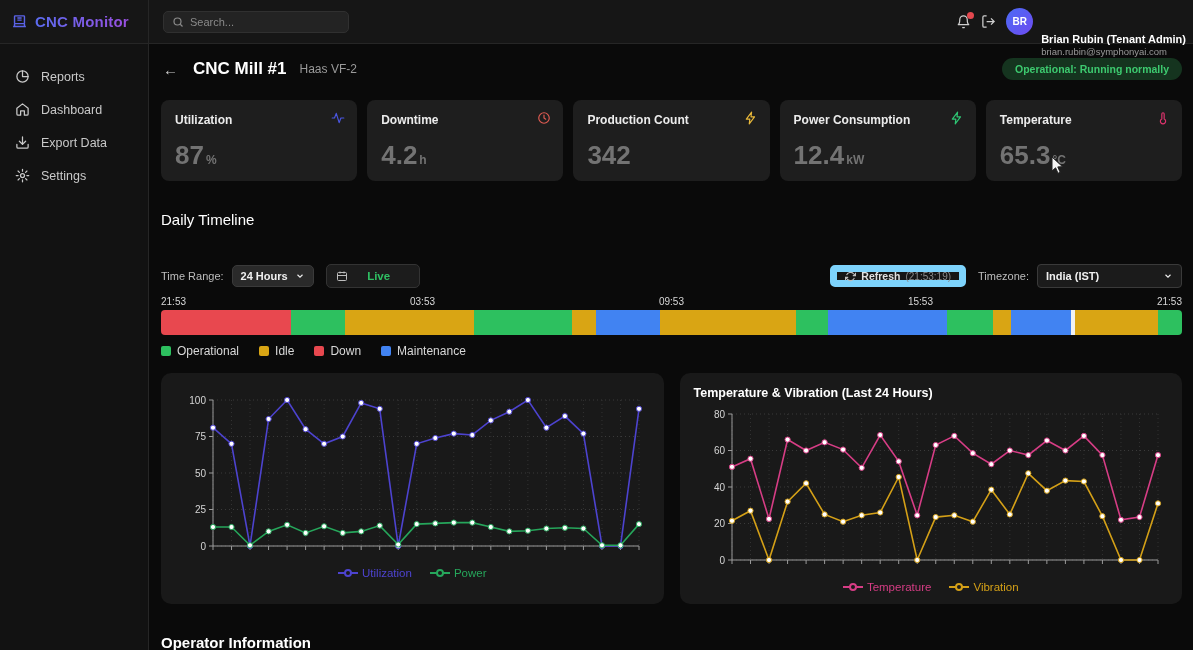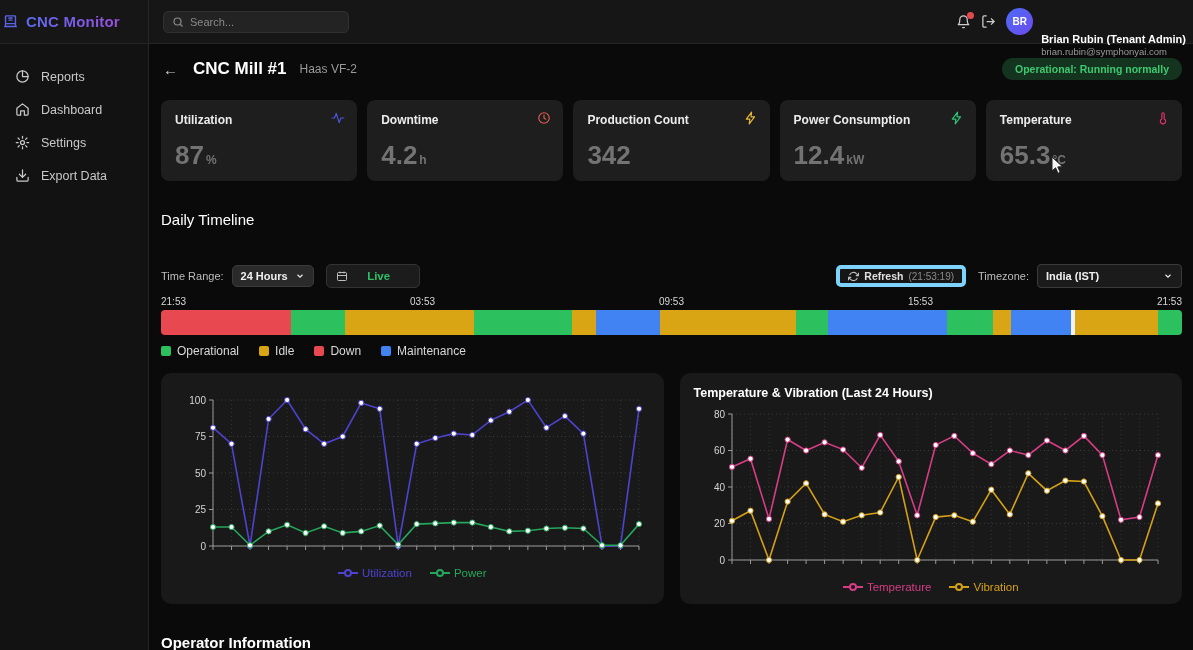--- a/index.html
+++ b/index.html
@@ -3,21 +3,21 @@
 <meta charset="utf-8">
 <style>
   * { margin:0; padding:0; box-sizing:border-box; }
   html,body { width:1193px; height:650px; overflow:hidden; background:#0a0a0a;
     font-family:"Liberation Sans", sans-serif; color:#e8e8e8; }
 
   
   .topbar { position:absolute; top:0; left:0; width:1193px; height:44px; background:#161616;
     border-bottom:1px solid #262626; display:flex; align-items:center; z-index:20; }
   .logo-section { width:149px; min-width:149px; height:100%; display:flex; align-items:center;
-    gap:7px; padding-left:2px; border-right:1px solid #262626; }
+    gap:7px; padding-left:11px; border-right:1px solid #262626; }
   .logo-icon { color:#5b63e8; display:flex; }
   .logo-text { font-size:15px; font-weight:bold; letter-spacing:.2px;
     background:linear-gradient(90deg,#5b6cf0,#9a4fe0);
     -webkit-background-clip:text; background-clip:text; color:transparent; }
   .search-wrap { margin-left:14px; width:186px; height:22px; background:#232323;
     border:1px solid #303030; border-radius:5px; display:flex; align-items:center;
     gap:6px; padding:0 8px; color:#8a8a8a; }
   .search-input { background:transparent; border:none; outline:none; color:#b9b9b9;
     font-size:11px; width:100%; font-family:"Liberation Sans",sans-serif; }
   .search-input::placeholder { color:#8a8a8a; }
@@ -65,21 +65,21 @@
     color:#bdbdbd; height:24px; }
   .ctl-label { margin-right:8px; }
   .select-box { background:#2a2a2a; border:1px solid #3a3a3a; border-radius:5px;
     height:22px; padding:0 8px; display:flex; align-items:center; gap:7px; color:#f0f0f0;
     font-weight:bold; font-size:11px; cursor:pointer; }
   .live-btn { margin-left:12px; background:#1c1c1c; border:1px solid #333; border-radius:5px;
     height:24px; width:94px; display:flex; align-items:center; padding:0 9px; cursor:pointer; }
   .live-btn .cal { color:#bdbdbd; display:flex; }
   .live-label { flex:1; text-align:center; color:#2fbf63; font-weight:bold; font-size:11.5px; }
   .controls-right { margin-left:auto; display:flex; align-items:center; }
-  .refresh-btn { border:4px solid #7dd3fc; background:#161616; border-radius:5px; height:22px;
+  .refresh-btn { border:7px solid #7dd3fc; background:#161616; border-radius:5px; height:22px;
     display:flex; align-items:center; gap:5px; padding:0 8px; color:#e0e0e0;
     font-size:10.5px; font-weight:bold; cursor:pointer; }
   .refresh-btn .rf-ic { display:flex; color:#bdbdbd; }
   .refresh-time { color:#8a8a8a; font-weight:normal; font-size:10px; }
   .tz-label { margin:0 8px 0 12px; }
   .tz-select { background:#1b1b1b; border:1px solid #3a3a3a; border-radius:4px; height:24px;
     width:145px; display:flex; align-items:center; justify-content:space-between;
     padding:0 8px; color:#f0f0f0; font-weight:bold; font-size:11px; cursor:pointer; }
 
   .timeline-labels { display:flex; justify-content:space-between; margin-top:8px;
@@ -162,34 +162,34 @@
       <span class="nv-icon" style="display: flex; color: currentcolor;">
         <svg width="15" height="15" viewBox="0 0 24 24" fill="none" stroke="currentColor" stroke-width="2" stroke-linecap="round" stroke-linejoin="round">
           <path d="M3 10l9-7 9 7v9a2 2 0 01-2 2h-4v-7h-6v7H5a2 2 0 01-2-2z"></path>
         </svg>
       </span>
       <span>Dashboard</span>
     </div>
     <div class="nav-item">
       <span class="nv-icon" style="display: flex; color: currentcolor;">
         <svg width="15" height="15" viewBox="0 0 24 24" fill="none" stroke="currentColor" stroke-width="2" stroke-linecap="round" stroke-linejoin="round">
+          <path d="M21 15v4a2 2 0 01-2 2H5a2 2 0 01-2-2v-4"></path>
+          <path d="M7 10l5 5 5-5M12 15V3"></path>
+        </svg>
+      </span>
+      <span>Export Data</span>
+    </div>
+    <div class="nav-item">
+      <span class="nv-icon" style="display: flex; color: currentcolor;">
+        <svg width="15" height="15" viewBox="0 0 24 24" fill="none" stroke="currentColor" stroke-width="2" stroke-linecap="round" stroke-linejoin="round">
           <circle cx="12" cy="12" r="3.2"></circle>
           <path d="M12 2v3M12 19v3M2 12h3M19 12h3M4.9 4.9l2.1 2.1M17 17l2.1 2.1M19.1 4.9L17 7M7 17l-2.1 2.1"></path>
         </svg>
       </span>
       <span>Settings</span>
-    </div>
-    <div class="nav-item">
-      <span class="nv-icon" style="display: flex; color: currentcolor;">
-        <svg width="15" height="15" viewBox="0 0 24 24" fill="none" stroke="currentColor" stroke-width="2" stroke-linecap="round" stroke-linejoin="round">
-          <path d="M21 15v4a2 2 0 01-2 2H5a2 2 0 01-2-2v-4"></path>
-          <path d="M7 10l5 5 5-5M12 15V3"></path>
-        </svg>
-      </span>
-      <span>Export Data</span>
     </div>
   </div>
 
 <div class="main">
 
   <div class="device-header">
     <span class="back-btn">←</span>
     <span class="device-title">CNC Mill #1</span>
     <span class="device-subtitle">Haas VF-2</span>
     <span class="status-badge">Operational: Running normally</span>

